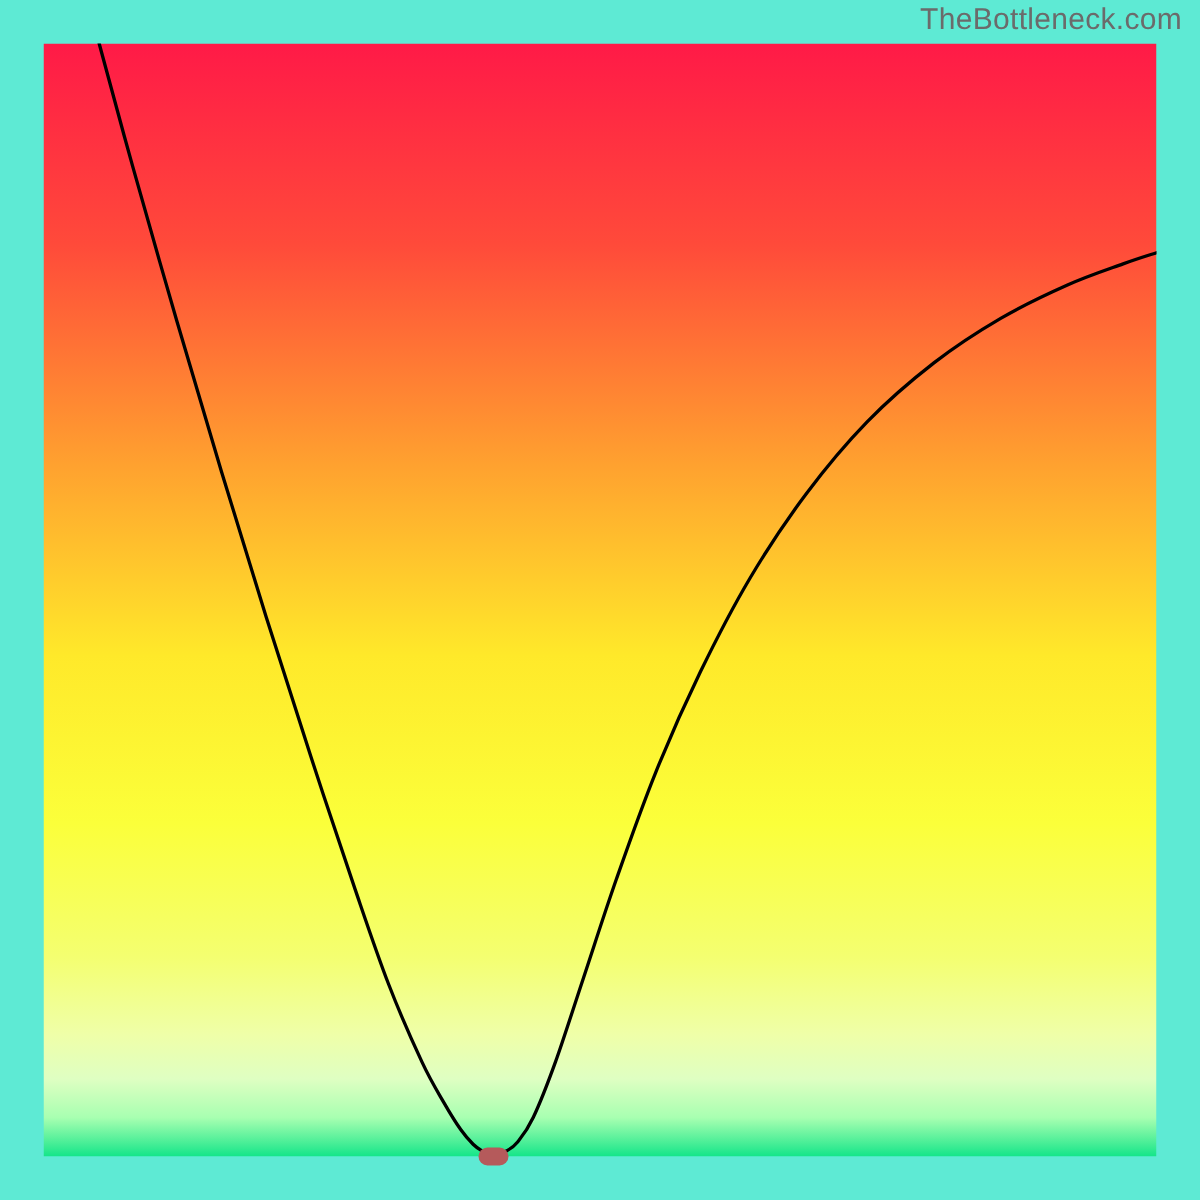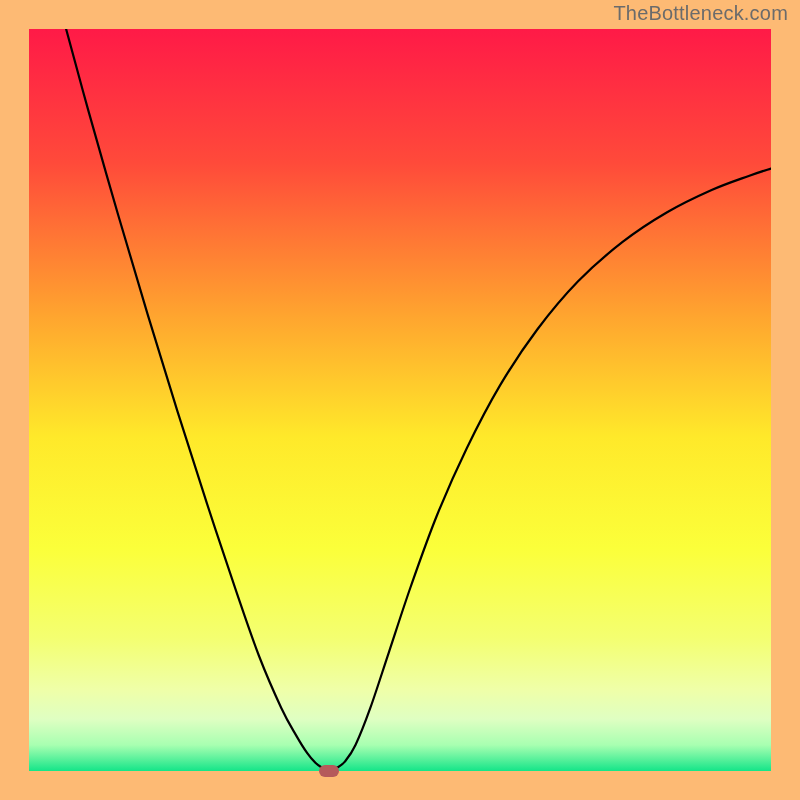--- a/index.html
+++ b/index.html
@@ -8,21 +8,21 @@
     width: 800px;
     height: 800px;
     background: #000000;
     overflow: hidden;
     font-family: Arial, Helvetica, sans-serif;
   }
   .frame {
     position: relative;
     width: 800px;
     height: 800px;
-    background: #fdba74;
+    background: #5eead4;
   }
   .attribution {
     position: absolute;
     top: 2px;
     right: 12px;
     color: #6b6b6b;
     font-size: 20px;
     font-weight: 400;
     letter-spacing: 0.2px;
   }

